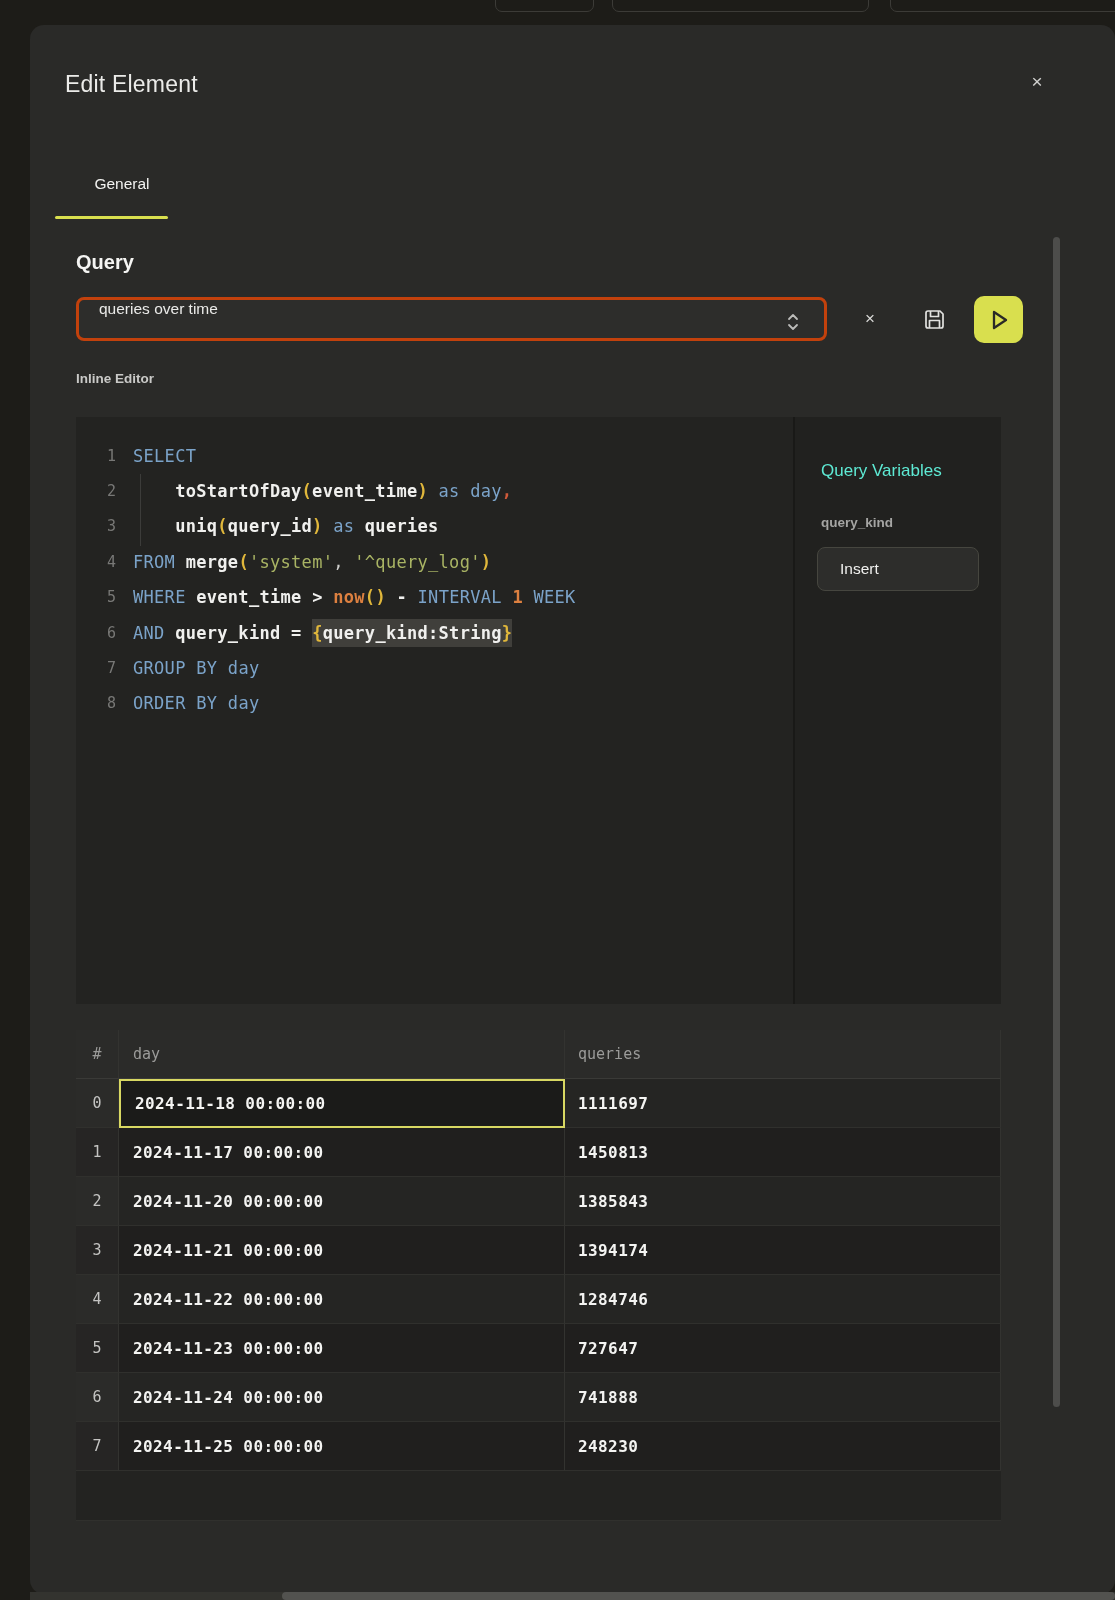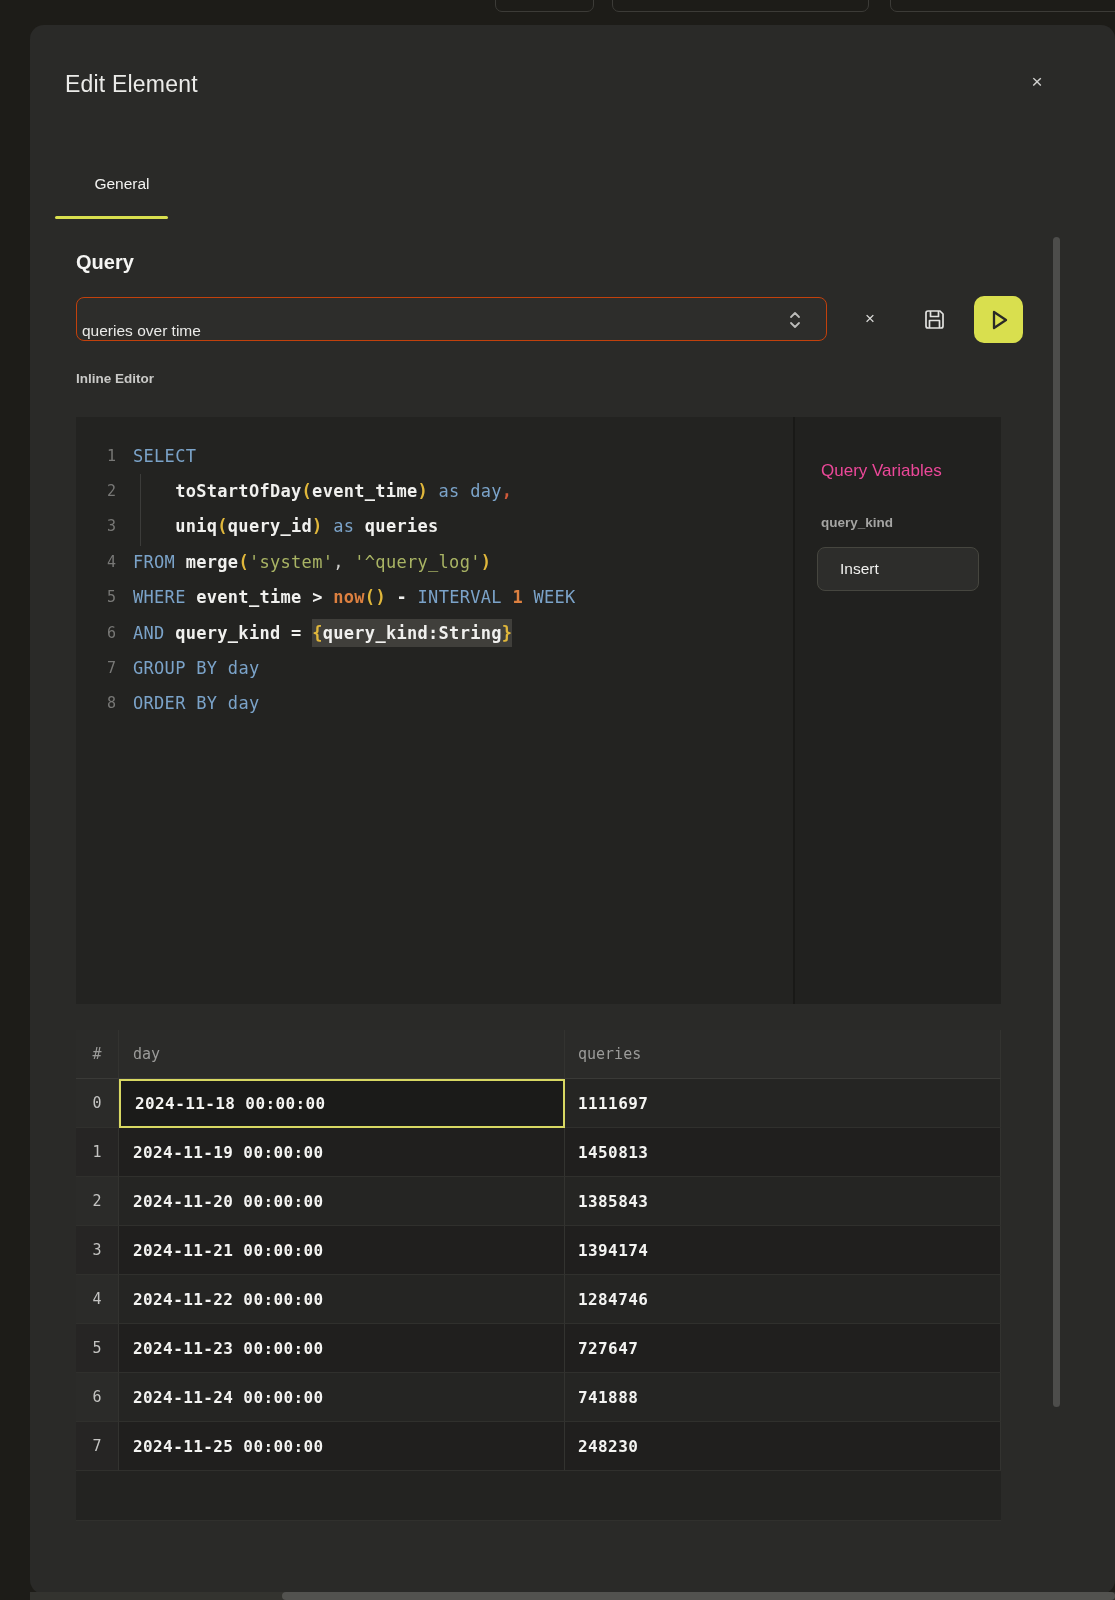--- a/index.html
+++ b/index.html
@@ -13,21 +13,21 @@
   
   .modal{ position:absolute; left:30px; top:25px; width:1085px; height:1569px; background:#2a2a28; border-radius:14px; }
   .modal-title{ position:absolute; left:35px; top:46px; font-size:23px; font-weight:500; color:#ebebe9; letter-spacing:.2px; }
   .close-btn{ position:absolute; left:994px; top:44px; width:26px; height:26px; color:#d0d0ce; font-size:19px; line-height:26px; text-align:center; cursor:pointer; }
 
   .tab{ position:absolute; left:36px; top:150px; width:112px; text-align:center; font-size:15.5px; color:#f2f2f0; }
   .tab-underline{ position:absolute; left:25px; top:191px; width:113px; height:3px; background:var(--accent,#d9df4e); border-radius:2px; }
 
   .query-heading{ position:absolute; left:46px; top:226px; font-size:20px; font-weight:700; color:#f5f5f3; }
 
-  .select{ position:absolute; left:46px; top:272px; width:751px; height:44px; background:#2d2d2b; border:1px solid #c2410c; border-radius:8px; display:flex; align-items:flex-end; padding-left:5px; font-size:15.5px; color:#eaeae8; }
+  .select{ position:absolute; left:46px; top:272px; width:751px; height:44px; background:#2d2d2b; border:3px solid #c2410c; border-radius:8px; display:flex; align-items:flex-start; padding-left:20px; font-size:15.5px; color:#eaeae8; }
   .select .chev{ position:absolute; right:22px; top:11px; }
   .icon-btn{ position:absolute; width:30px; height:30px; display:flex; align-items:center; justify-content:center; color:#dadad8; cursor:pointer; }
   .clear-btn{ left:825px; top:279px; font-size:17px; }
   .save-btn{ left:889px; top:279px; }
   .play-btn{ position:absolute; left:944px; top:271px; width:49px; height:47px; background:var(--accent,#d9df4e); border-radius:10px; display:flex; align-items:center; justify-content:center; cursor:pointer; }
 
   .inline-editor-label{ position:absolute; left:46px; top:346px; font-size:13.5px; font-weight:600; color:#c9c9c7; }
 
   
   .editor{ position:absolute; left:46px; top:392px; width:925px; height:587px; background:#232321; display:flex; }
@@ -42,21 +42,21 @@
   .tk-br{ color:var(--bracket,#e0b73b); font-weight:700; }
   .tk-str{ color:var(--string,#a9b464); }
   .tk-num{ color:var(--number,#dd8040); font-weight:700; }
   .tk-comma{ color:var(--comma,#d05a3a); font-weight:700; }
   .tk-op{ color:#f0f0ee; font-weight:700; }
   .tk-phbr{ color:var(--bracket,#e0b73b); font-weight:700; background:#403f3b; padding:4px 0; }
   .tk-phid{ color:#f0f0ee; font-weight:700; background:#403f3b; padding:4px 0; }
   .tk-plain{ color:#cfcfcd; }
 
   .qv-pane{ position:relative; width:208px; height:100%; background:#21211f; border-left:2px solid #191917; }
-  .qv-title{ position:absolute; left:26px; top:44px; font-size:17px; font-weight:500; color:#ec4899; }
+  .qv-title{ position:absolute; left:26px; top:44px; font-size:17px; font-weight:500; color:#5eead4; }
   .qv-var{ position:absolute; left:26px; top:98px; font-size:13.5px; font-weight:600; color:#a5a5a3; }
   .qv-insert{ position:absolute; left:22px; top:130px; width:162px; height:44px; background:#2d2d2b; border:1px solid #46463f; border-radius:8px; display:flex; align-items:center; padding-left:22px; font-size:15.5px; color:#f0f0ee; cursor:pointer; }
 
   
   .results{ position:absolute; left:46px; top:1005px; width:925px; font-family:"DejaVu Sans Mono", monospace; }
   .t-row{ display:flex; width:100%; height:49px; }
   .t-cell{ display:flex; align-items:center; border-right:1px solid #333330; border-bottom:1px solid #30302d; }
   .c-idx{ width:43px; justify-content:center; }
   .c-day{ width:446px; padding-left:14px; }
   .c-q{ width:436px; padding-left:13px; }
@@ -182,21 +182,21 @@
           <div class="t-cell c-q">queries</div>
         </div>
       <div class="t-body">
           <div class="t-row row-even">
             <div class="t-cell c-idx">0</div>
             <div class="t-cell c-day cell-selected">2024-11-18 00:00:00</div>
             <div class="t-cell c-q">1111697</div>
           </div>
           <div class="t-row row-odd">
             <div class="t-cell c-idx">1</div>
-            <div class="t-cell c-day">2024-11-19 00:00:00</div>
+            <div class="t-cell c-day">2024-11-17 00:00:00</div>
             <div class="t-cell c-q">1450813</div>
           </div>
           <div class="t-row row-even">
             <div class="t-cell c-idx">2</div>
             <div class="t-cell c-day">2024-11-20 00:00:00</div>
             <div class="t-cell c-q">1385843</div>
           </div>
           <div class="t-row row-odd">
             <div class="t-cell c-idx">3</div>
             <div class="t-cell c-day">2024-11-21 00:00:00</div>

